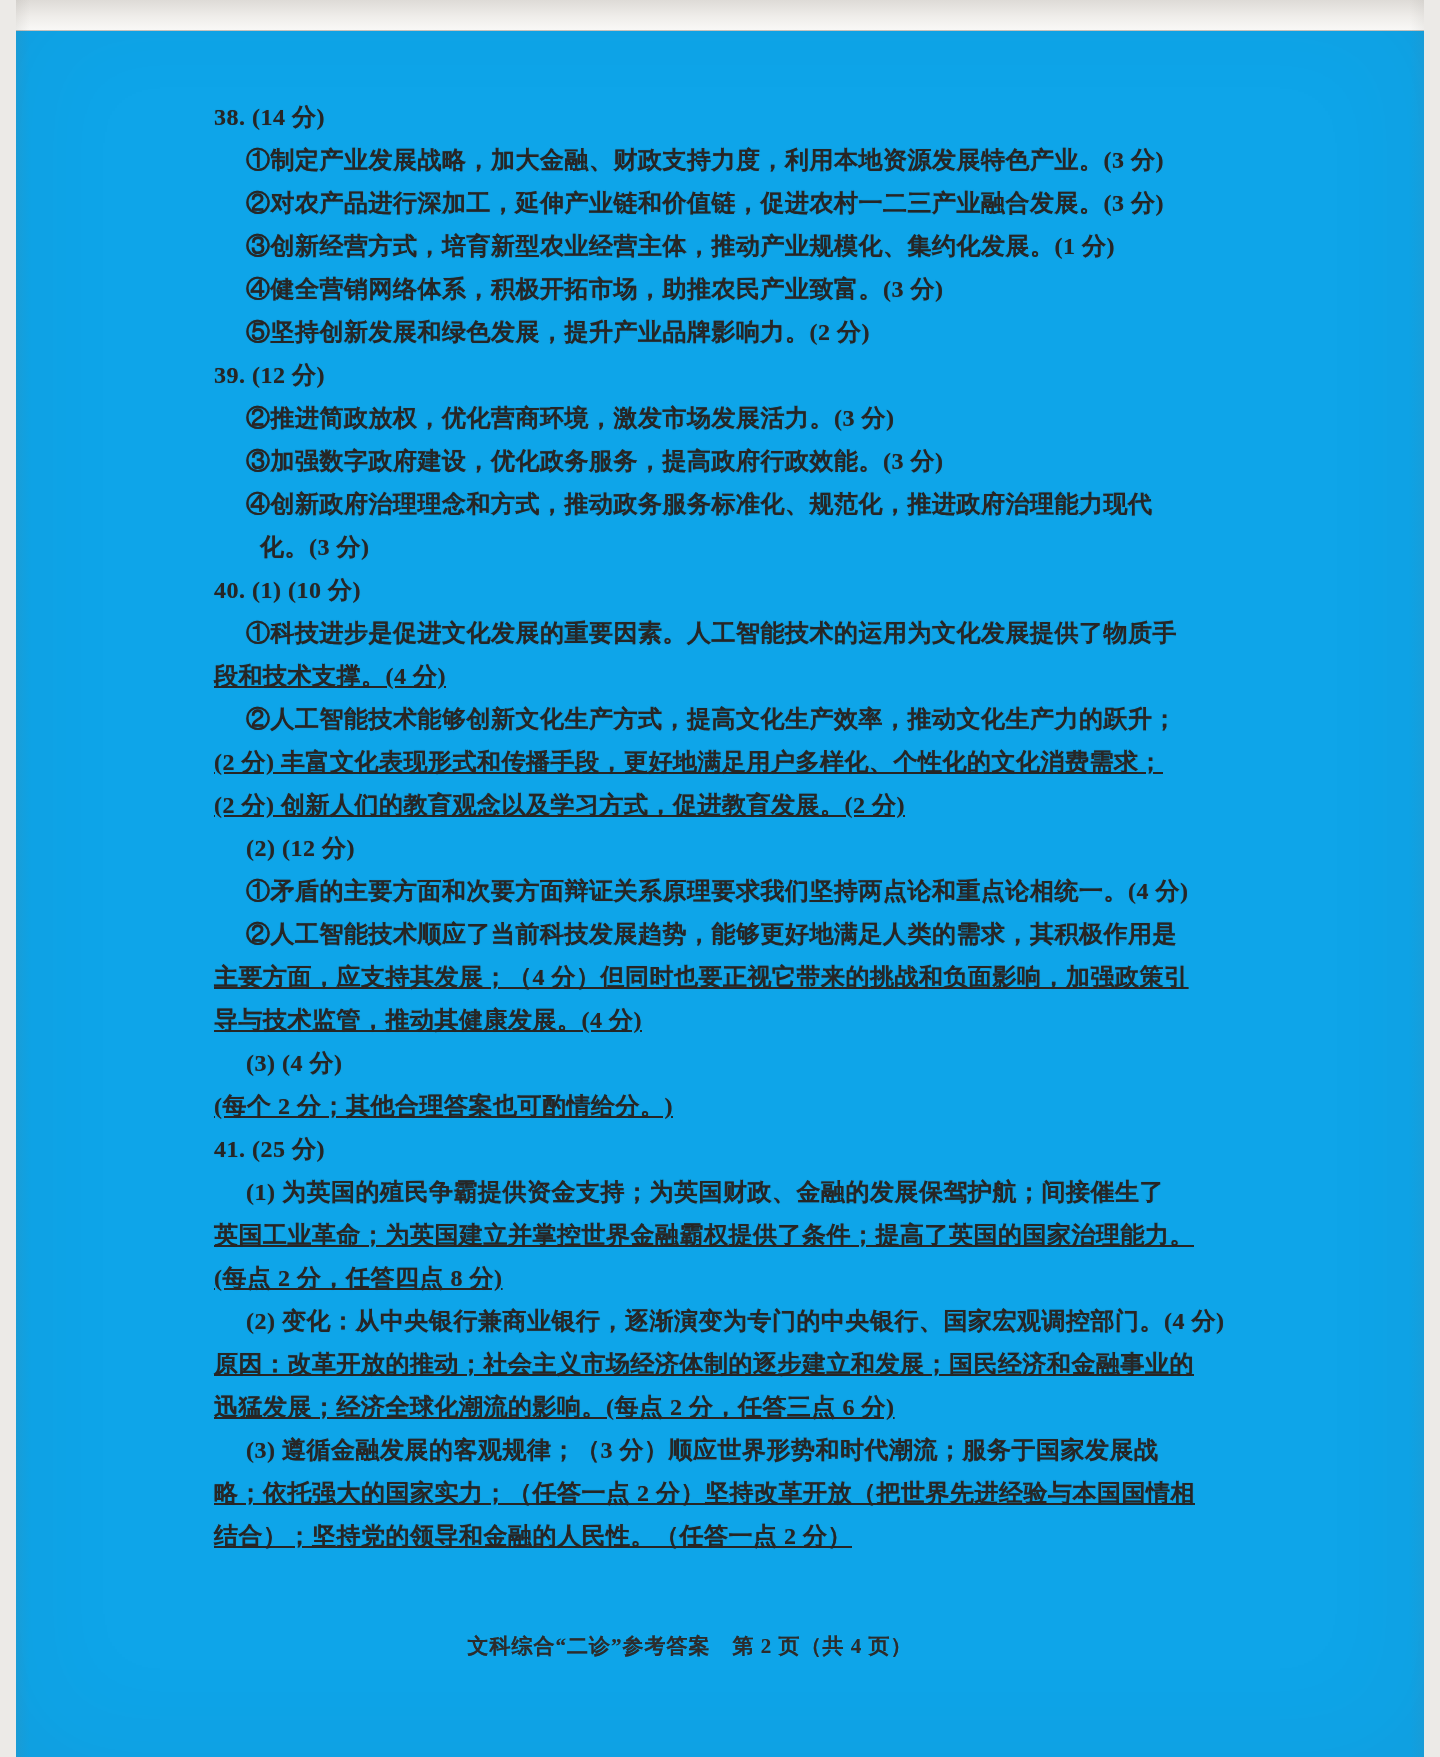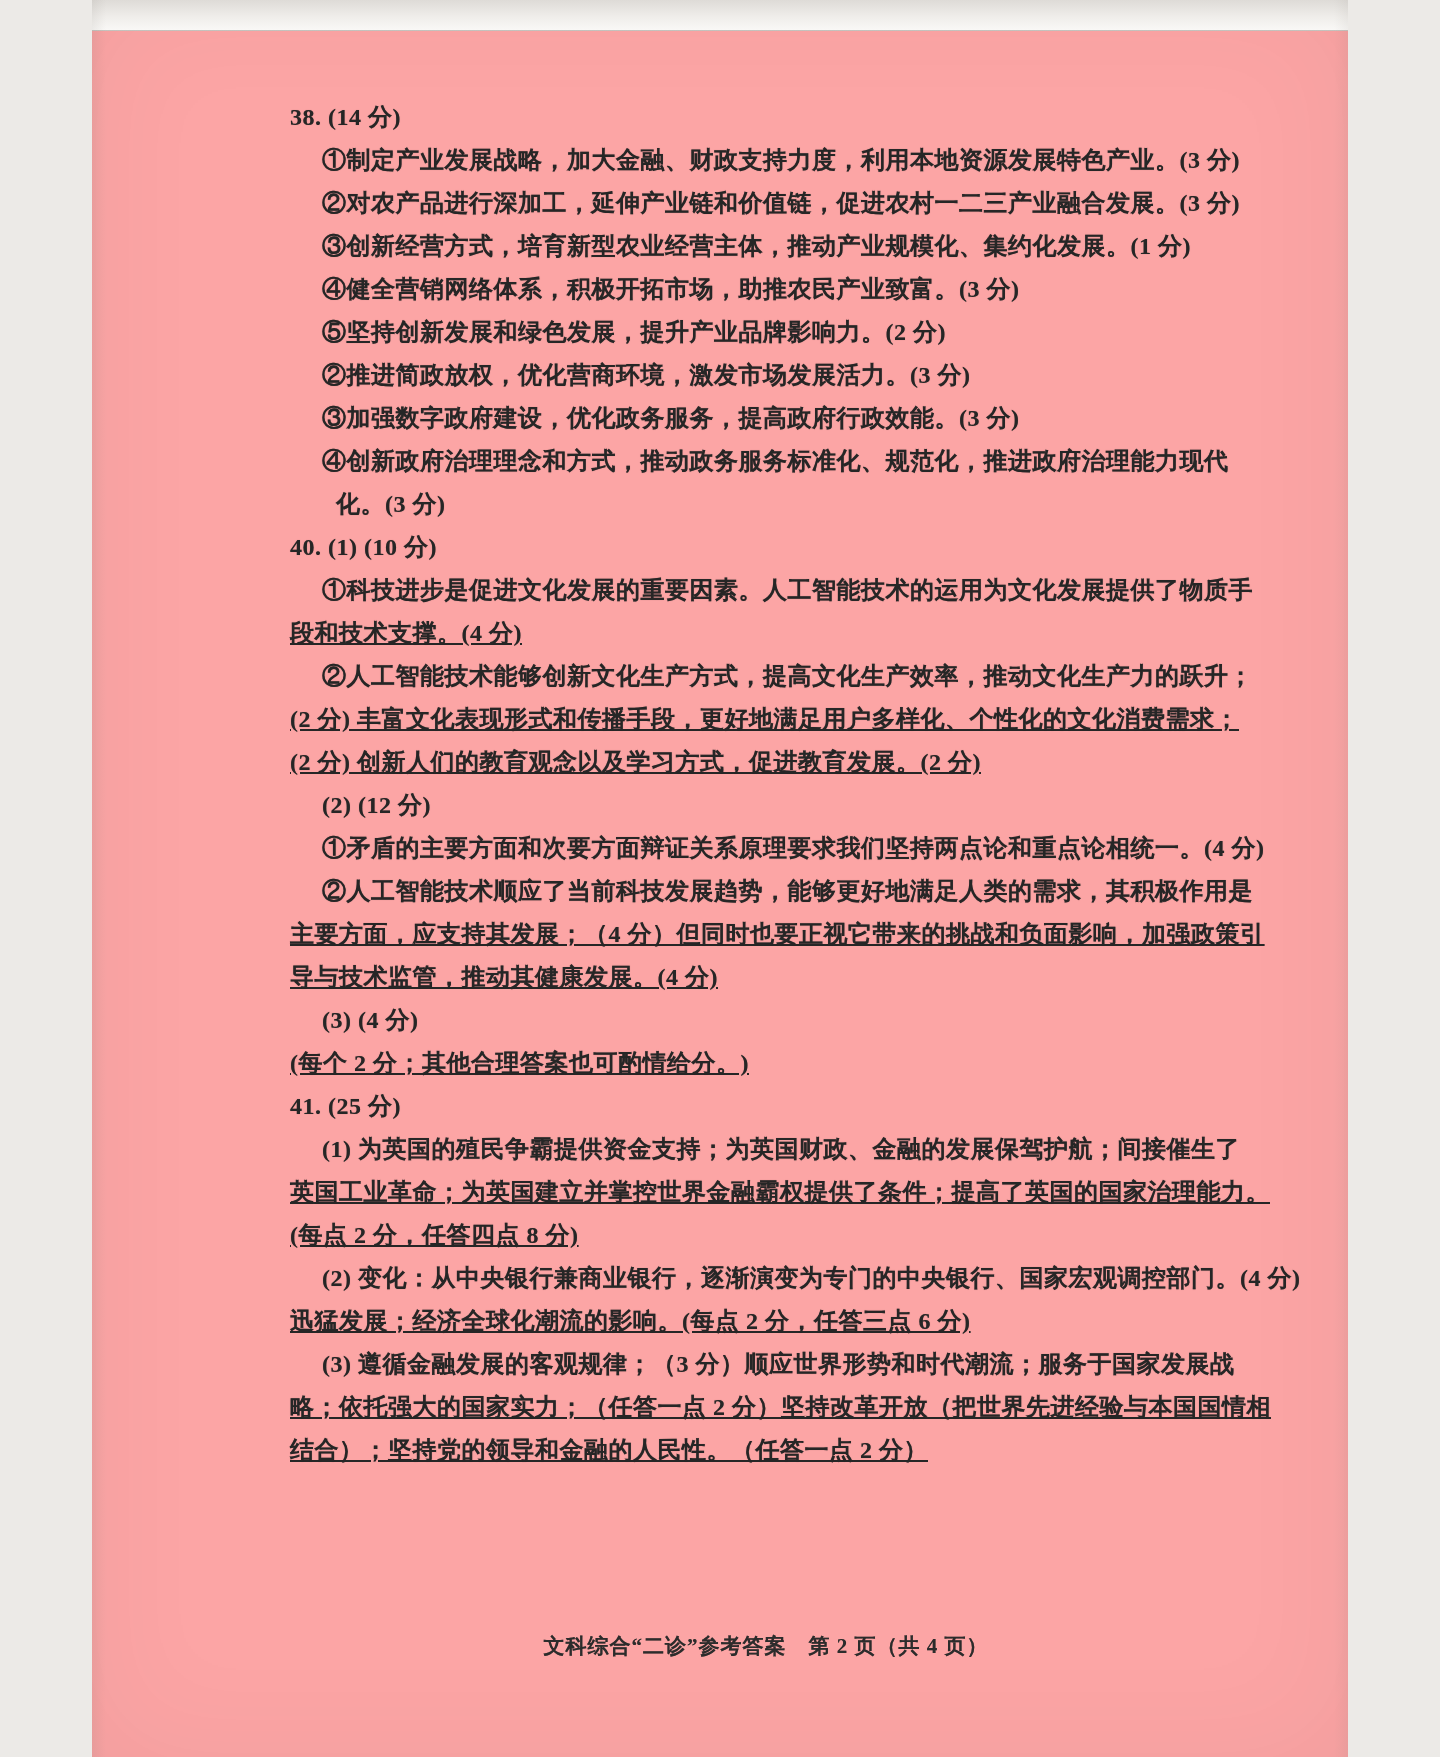--- a/index.html
+++ b/index.html
@@ -2,24 +2,24 @@
 <html><head>
 <meta charset="utf-8">
 <style>
   html, body {
     margin: 0;
     padding: 0;
     background: #eceae7;
   }
   .page {
     position: relative;
-    width: 1256px;
+    width: 1408px;
     height: 1757px;
     margin: 0 auto;
-    background: #fca5a5;
+    background: #0ea5e9;
     box-shadow: inset 0 0 120px rgba(60,55,50,0.06);
     overflow: hidden;
     font-family: "Liberation Serif", "DejaVu Serif", serif;
     color: #262626;
   }
   
   .scan-top-band {
     position: absolute;
     top: 0; left: 0; right: 0;
     height: 30px;
@@ -79,20 +79,21 @@
   <div class="scan-left-edge"></div>
   <div class="scan-right-edge"></div>
 
   <div class="content">
       <div class="line num">38. (14 分)</div>
       <div class="line para">①制定产业发展战略，加大金融、财政支持力度，利用本地资源发展特色产业。(3 分)</div>
       <div class="line para">②对农产品进行深加工，延伸产业链和价值链，促进农村一二三产业融合发展。(3 分)</div>
       <div class="line para">③创新经营方式，培育新型农业经营主体，推动产业规模化、集约化发展。(1 分)</div>
       <div class="line para">④健全营销网络体系，积极开拓市场，助推农民产业致富。(3 分)</div>
       <div class="line para">⑤坚持创新发展和绿色发展，提升产业品牌影响力。(2 分)</div>
+      <div class="line num">39. (12 分)</div>
       <div class="line para">②推进简政放权，优化营商环境，激发市场发展活力。(3 分)</div>
       <div class="line para">③加强数字政府建设，优化政务服务，提高政府行政效能。(3 分)</div>
       <div class="line para">④创新政府治理理念和方式，推动政务服务标准化、规范化，推进政府治理能力现代</div>
       <div class="line cont2">化。(3 分)</div>
       <div class="line num">40. (1) (10 分)</div>
       <div class="line para">①科技进步是促进文化发展的重要因素。人工智能技术的运用为文化发展提供了物质手</div>
       <div class="line cont">段和技术支撑。(4 分)</div>
       <div class="line para">②人工智能技术能够创新文化生产方式，提高文化生产效率，推动文化生产力的跃升；</div>
       <div class="line cont">(2 分) 丰富文化表现形式和传播手段，更好地满足用户多样化、个性化的文化消费需求；</div>
       <div class="line cont">(2 分) 创新人们的教育观念以及学习方式，促进教育发展。(2 分)</div>
@@ -101,20 +102,21 @@
       <div class="line para">②人工智能技术顺应了当前科技发展趋势，能够更好地满足人类的需求，其积极作用是</div>
       <div class="line cont">主要方面，应支持其发展；（4 分）但同时也要正视它带来的挑战和负面影响，加强政策引</div>
       <div class="line cont">导与技术监管，推动其健康发展。(4 分)</div>
       <div class="line para">(3) (4 分)</div>
       <div class="line cont">(每个 2 分；其他合理答案也可酌情给分。)</div>
       <div class="line num">41. (25 分)</div>
       <div class="line para">(1) 为英国的殖民争霸提供资金支持；为英国财政、金融的发展保驾护航；间接催生了</div>
       <div class="line cont">英国工业革命；为英国建立并掌控世界金融霸权提供了条件；提高了英国的国家治理能力。</div>
       <div class="line cont">(每点 2 分，任答四点 8 分)</div>
       <div class="line para">(2) 变化：从中央银行兼商业银行，逐渐演变为专门的中央银行、国家宏观调控部门。(4 分)</div>
+      <div class="line cont">原因：改革开放的推动；社会主义市场经济体制的逐步建立和发展；国民经济和金融事业的</div>
       <div class="line cont">迅猛发展；经济全球化潮流的影响。(每点 2 分，任答三点 6 分)</div>
       <div class="line para">(3) 遵循金融发展的客观规律；（3 分）顺应世界形势和时代潮流；服务于国家发展战</div>
       <div class="line cont">略；依托强大的国家实力；（任答一点 2 分）坚持改革开放（把世界先进经验与本国国情相</div>
       <div class="line cont">结合）；坚持党的领导和金融的人民性。（任答一点 2 分）</div>
     </div>
 
   <div class="footer">文科综合“二诊”参考答案　第 2 页（共 4 页）</div>
 </div>
 
 </body></html>

